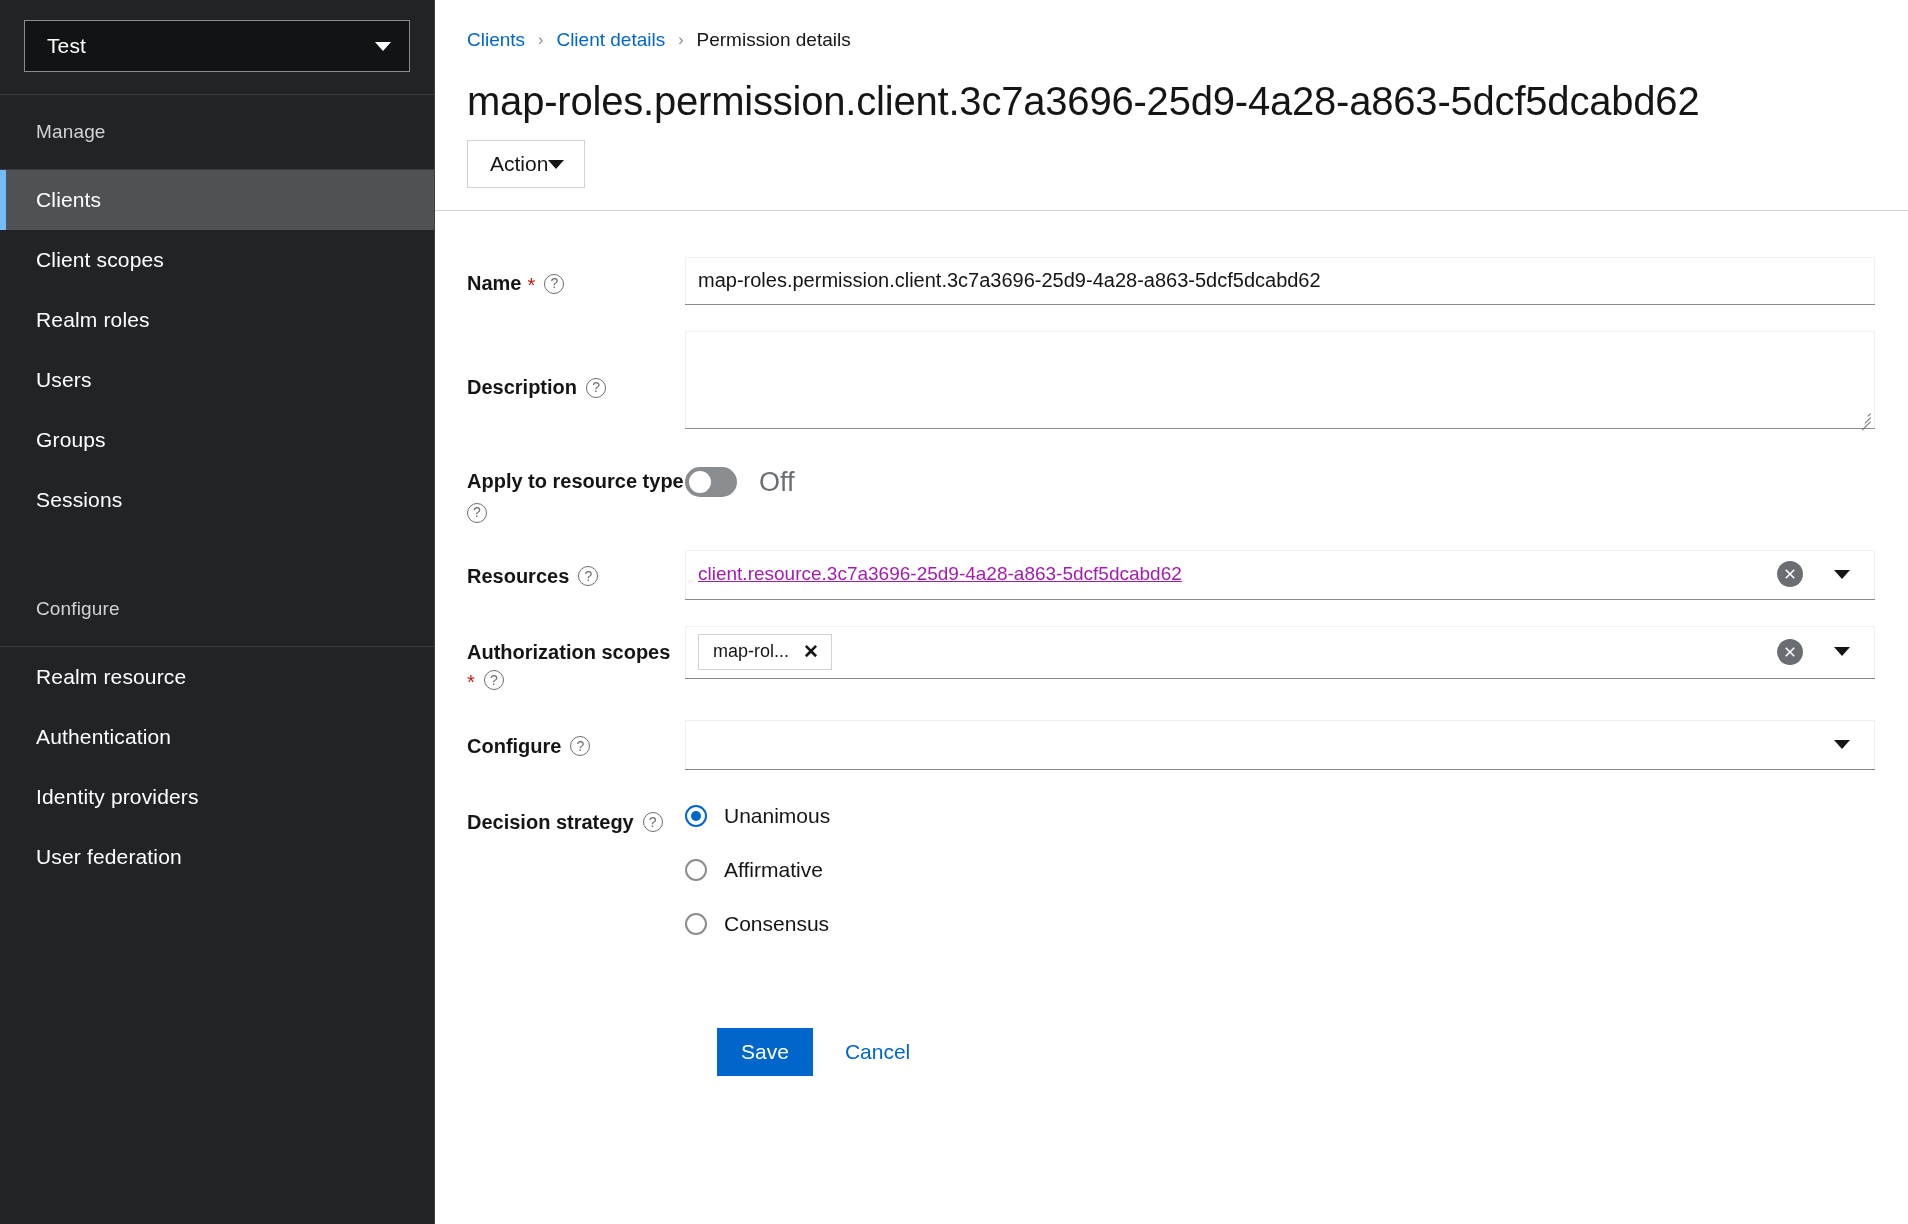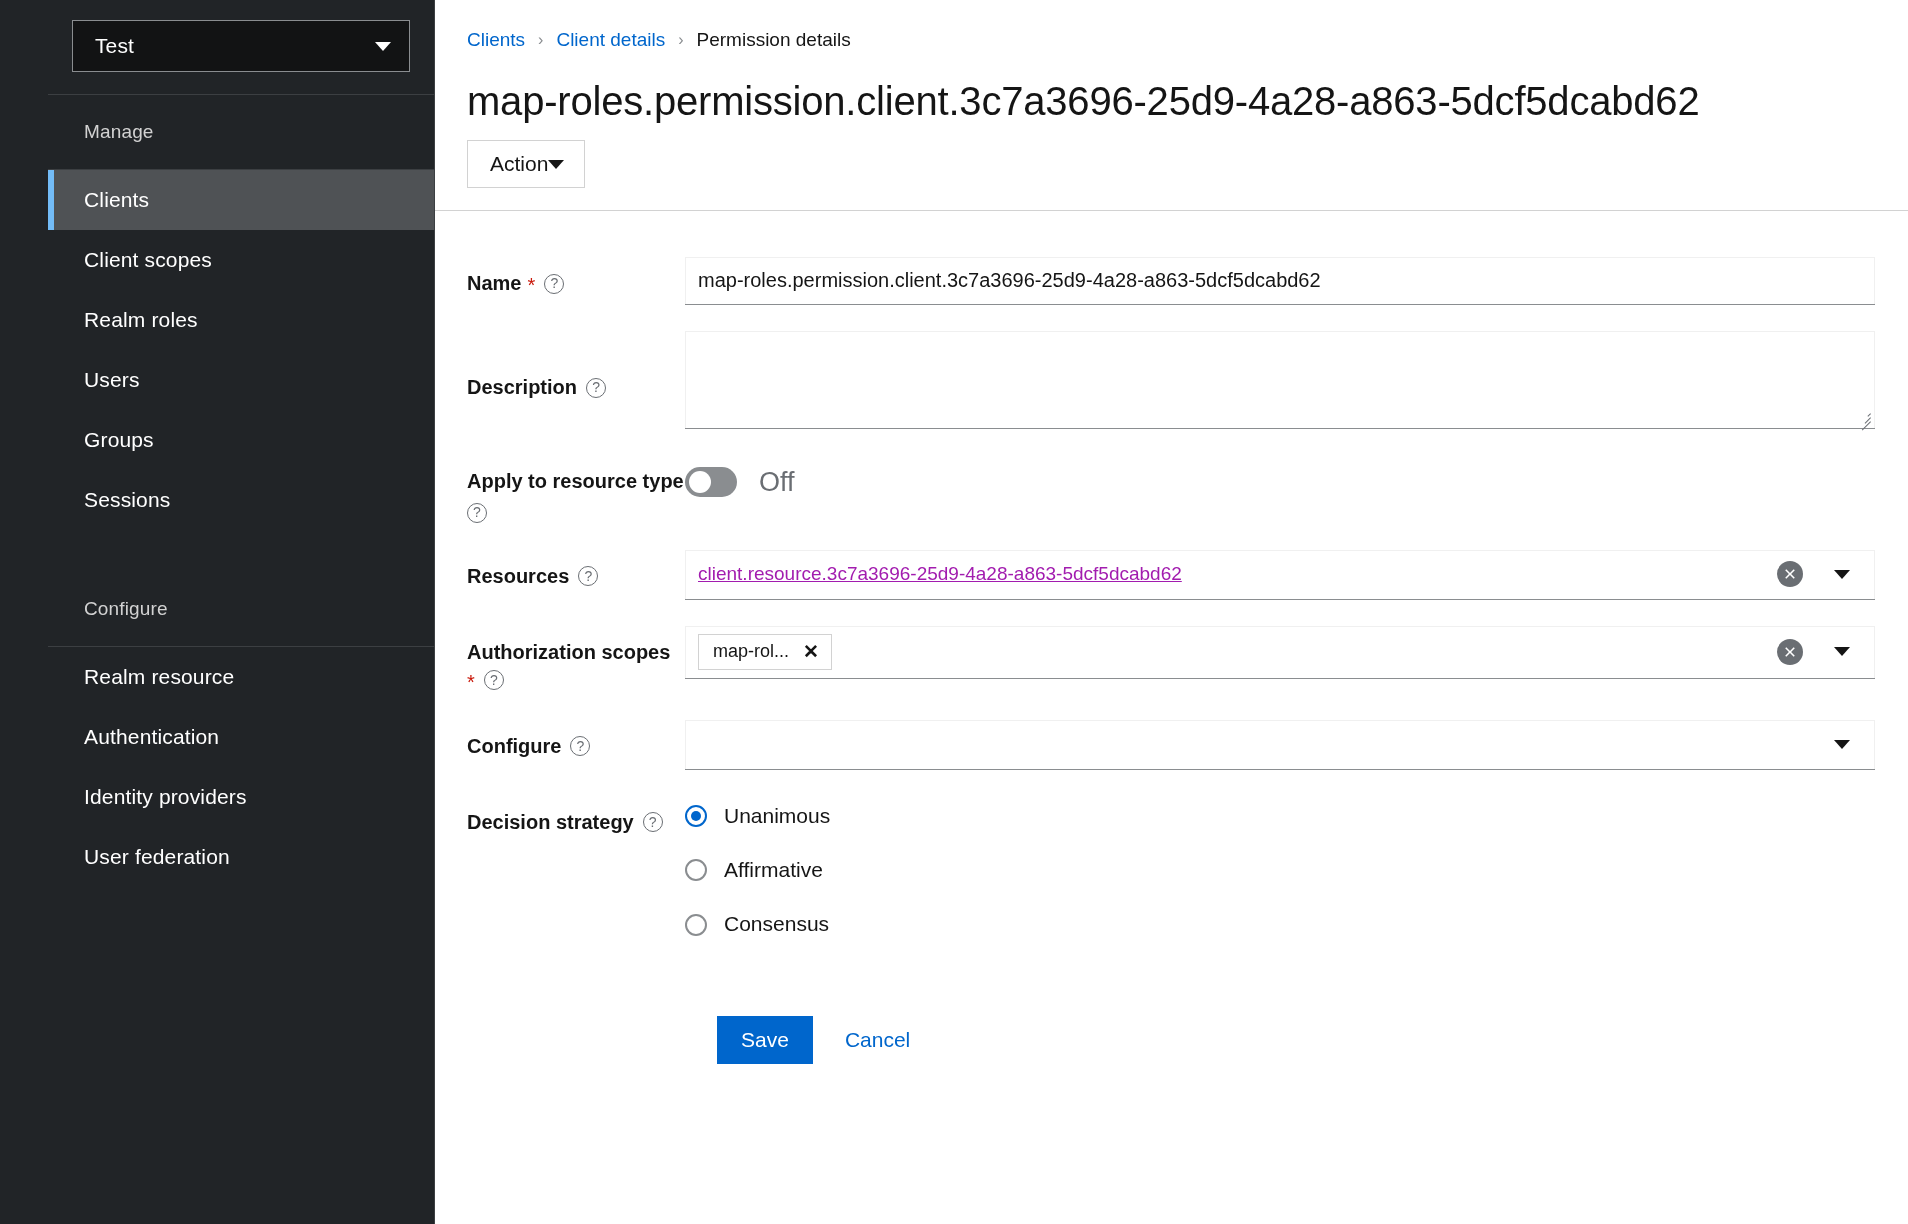--- a/index.html
+++ b/index.html
@@ -20,21 +20,20 @@
 
   
   .sidebar {
     width: 435px;
     flex: 0 0 435px;
     background: #212427;
     height: 1224px;
     display: flex;
     flex-direction: column;
     border-right: 1px solid #3c3f42;
-    padding-left: 48px;
   }
 
   .realm-select-wrap {
     padding: 20px 24px 22px 24px;
   }
 
   .realm-select {
     height: 52px;
     background: #121314;
     border: 1px solid #8a8d90;
@@ -379,21 +378,21 @@
   .radio-group {
     padding-top: 8px;
   }
   .radio-item {
     display: flex;
     align-items: center;
     gap: 17px;
     margin-bottom: 30px;
     cursor: pointer;
   }
-  .radio-item:last-child { margin-bottom: 0; align-items: flex-end; }
+  .radio-item:last-child { margin-bottom: 12px; }
   .radio {
     width: 22px; height: 22px;
     border-radius: 50%;
     border: 2px solid #8a8d90;
     background: #ffffff;
     flex: 0 0 22px;
     position: relative;
   }
   .radio.checked {
     border-color: #0066cc;

